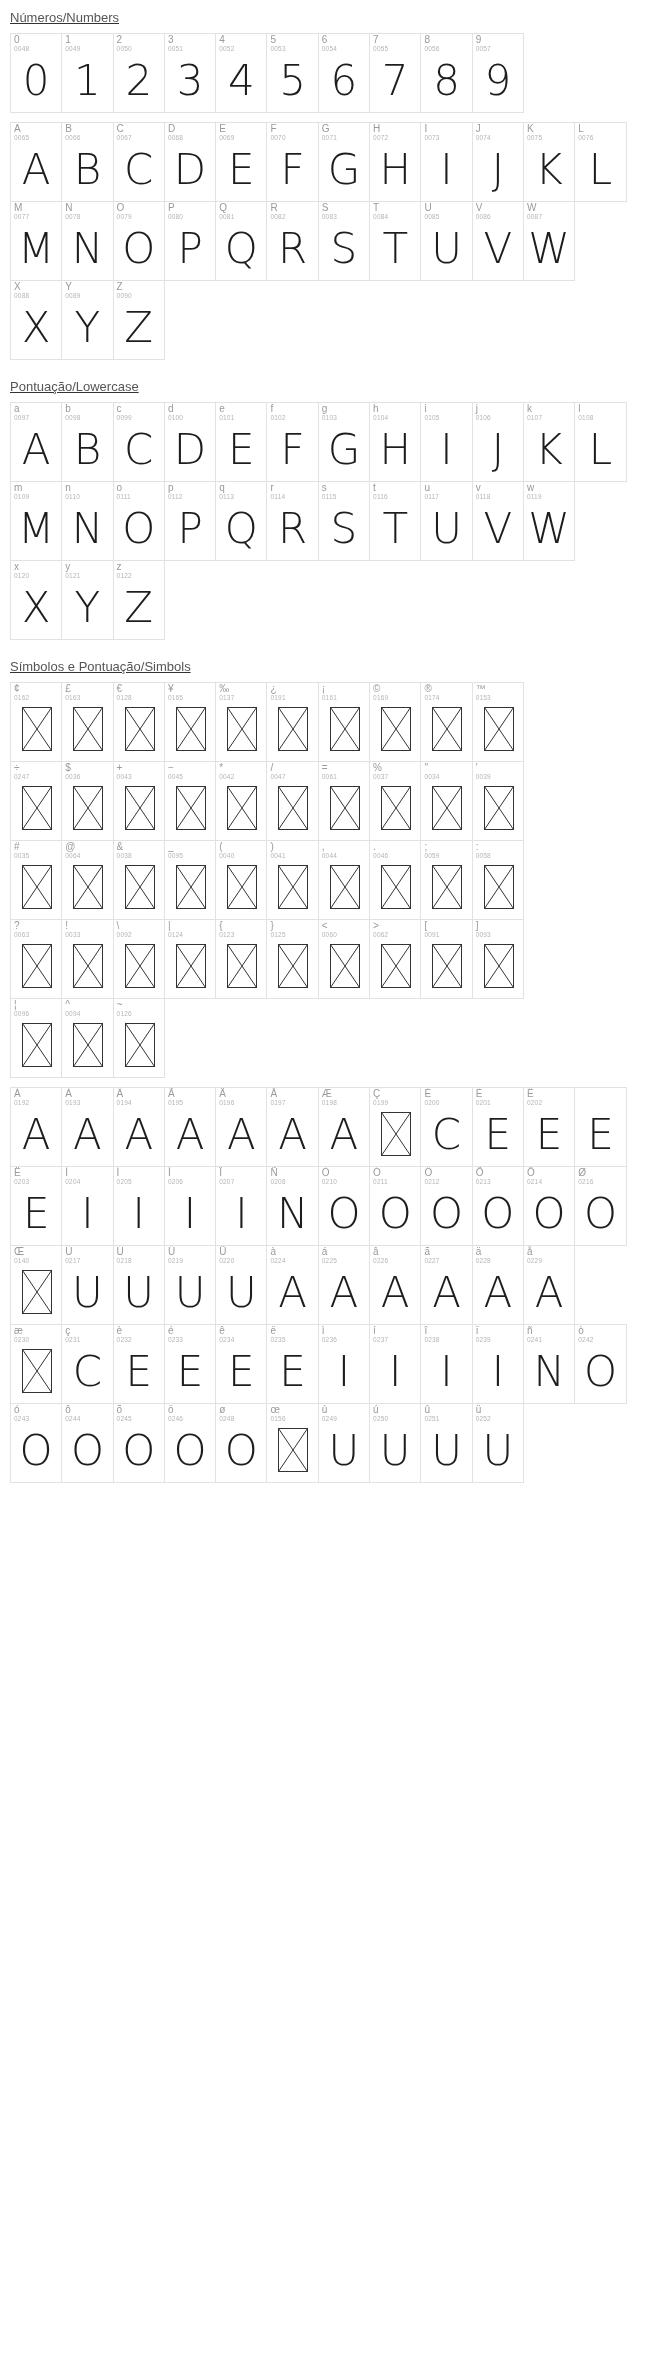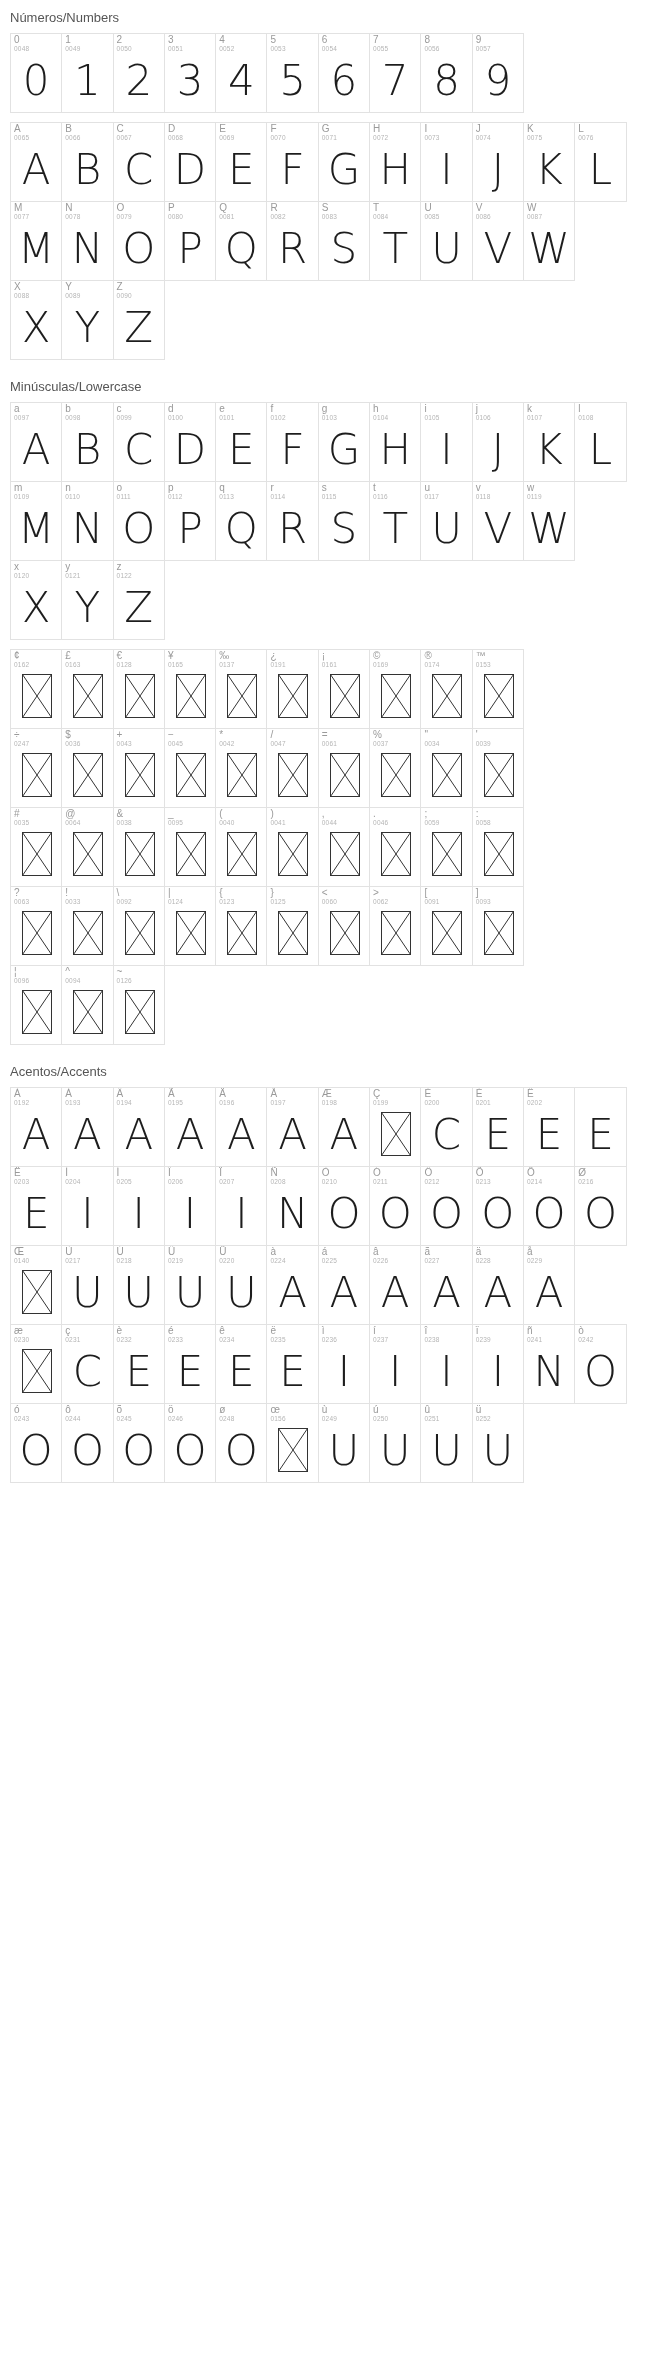--- a/index.html
+++ b/index.html
@@ -2,21 +2,21 @@
 <html><head>
 <meta charset="utf-8">
 <style>
   html,body{margin:0;padding:0;background:#ffffff;}
   body{
     width:661px;
     font-family:"Liberation Sans", sans-serif;
     color:#333333;
     -webkit-font-smoothing:antialiased;
   }
-  .page{width:619px;padding:0 0 20px 0;box-sizing:border-box;}
+  .page{width:619px;padding:0 0 20px 0;box-sizing:border-box;text-decoration:underline;}
   .section{margin:0 0 6px 0;}
   .section-title{
     font-size:13px;
     color:#555555;
     padding:10px 0 8px 10px;
     font-weight:normal;
   }
   .grid{
     display:flex;
     flex-wrap:wrap;
@@ -339,21 +339,21 @@
         <div class="cell">
           <span class="meta">
             <span class="ch">Z</span>
             <span class="code">0090</span>
           </span>
           <div class="glyph thin">Z</div>
         </div>
       </div>
     </div>
     <div class="section sectionwrap">
-      <div class="section-title">Minúsculas/Lowercase</div>
+      <div class="section-title">Pontuação/Lowercase</div>
       <div class="grid">
         <div class="cell">
           <span class="meta">
             <span class="ch">a</span>
             <span class="code">0097</span>
           </span>
           <div class="glyph thin">A</div>
         </div>
         <div class="cell">
           <span class="meta">
@@ -530,20 +530,21 @@
         <div class="cell">
           <span class="meta">
             <span class="ch">z</span>
             <span class="code">0122</span>
           </span>
           <div class="glyph thin">Z</div>
         </div>
       </div>
     </div>
     <div class="section sectionwrap">
+      <div class="section-title">Símbolos e Pontuação/Simbols</div>
       <div class="grid">
         <div class="cell">
           <span class="meta">
             <span class="ch">¢</span>
             <span class="code">0162</span>
           </span>
           <span class="box-glyph">
             <svg width="30" height="44" viewBox="0 0 30 44">
               <rect x="0.5" y="0.5" width="29" height="43" fill="none" stroke="#333" stroke-width="1"></rect>
               <line x1="0.5" y1="0.5" x2="29.5" y2="43.5" stroke="#333" stroke-width="1"></line>
@@ -1101,21 +1102,20 @@
             <svg width="30" height="44" viewBox="0 0 30 44">
               <rect x="0.5" y="0.5" width="29" height="43" fill="none" stroke="#333" stroke-width="1"></rect>
               <line x1="0.5" y1="0.5" x2="29.5" y2="43.5" stroke="#333" stroke-width="1"></line>
               <line x1="29.5" y1="0.5" x2="0.5" y2="43.5" stroke="#333" stroke-width="1"></line>
             </svg>
           </span>
         </div>
       </div>
     </div>
     <div class="section sectionwrap">
-      <div class="section-title">Acentos/Accents</div>
       <div class="grid">
         <div class="cell">
           <span class="meta">
             <span class="ch">À</span>
             <span class="code">0192</span>
           </span>
           <div class="glyph thin">A</div>
         </div>
         <div class="cell">
           <span class="meta">

